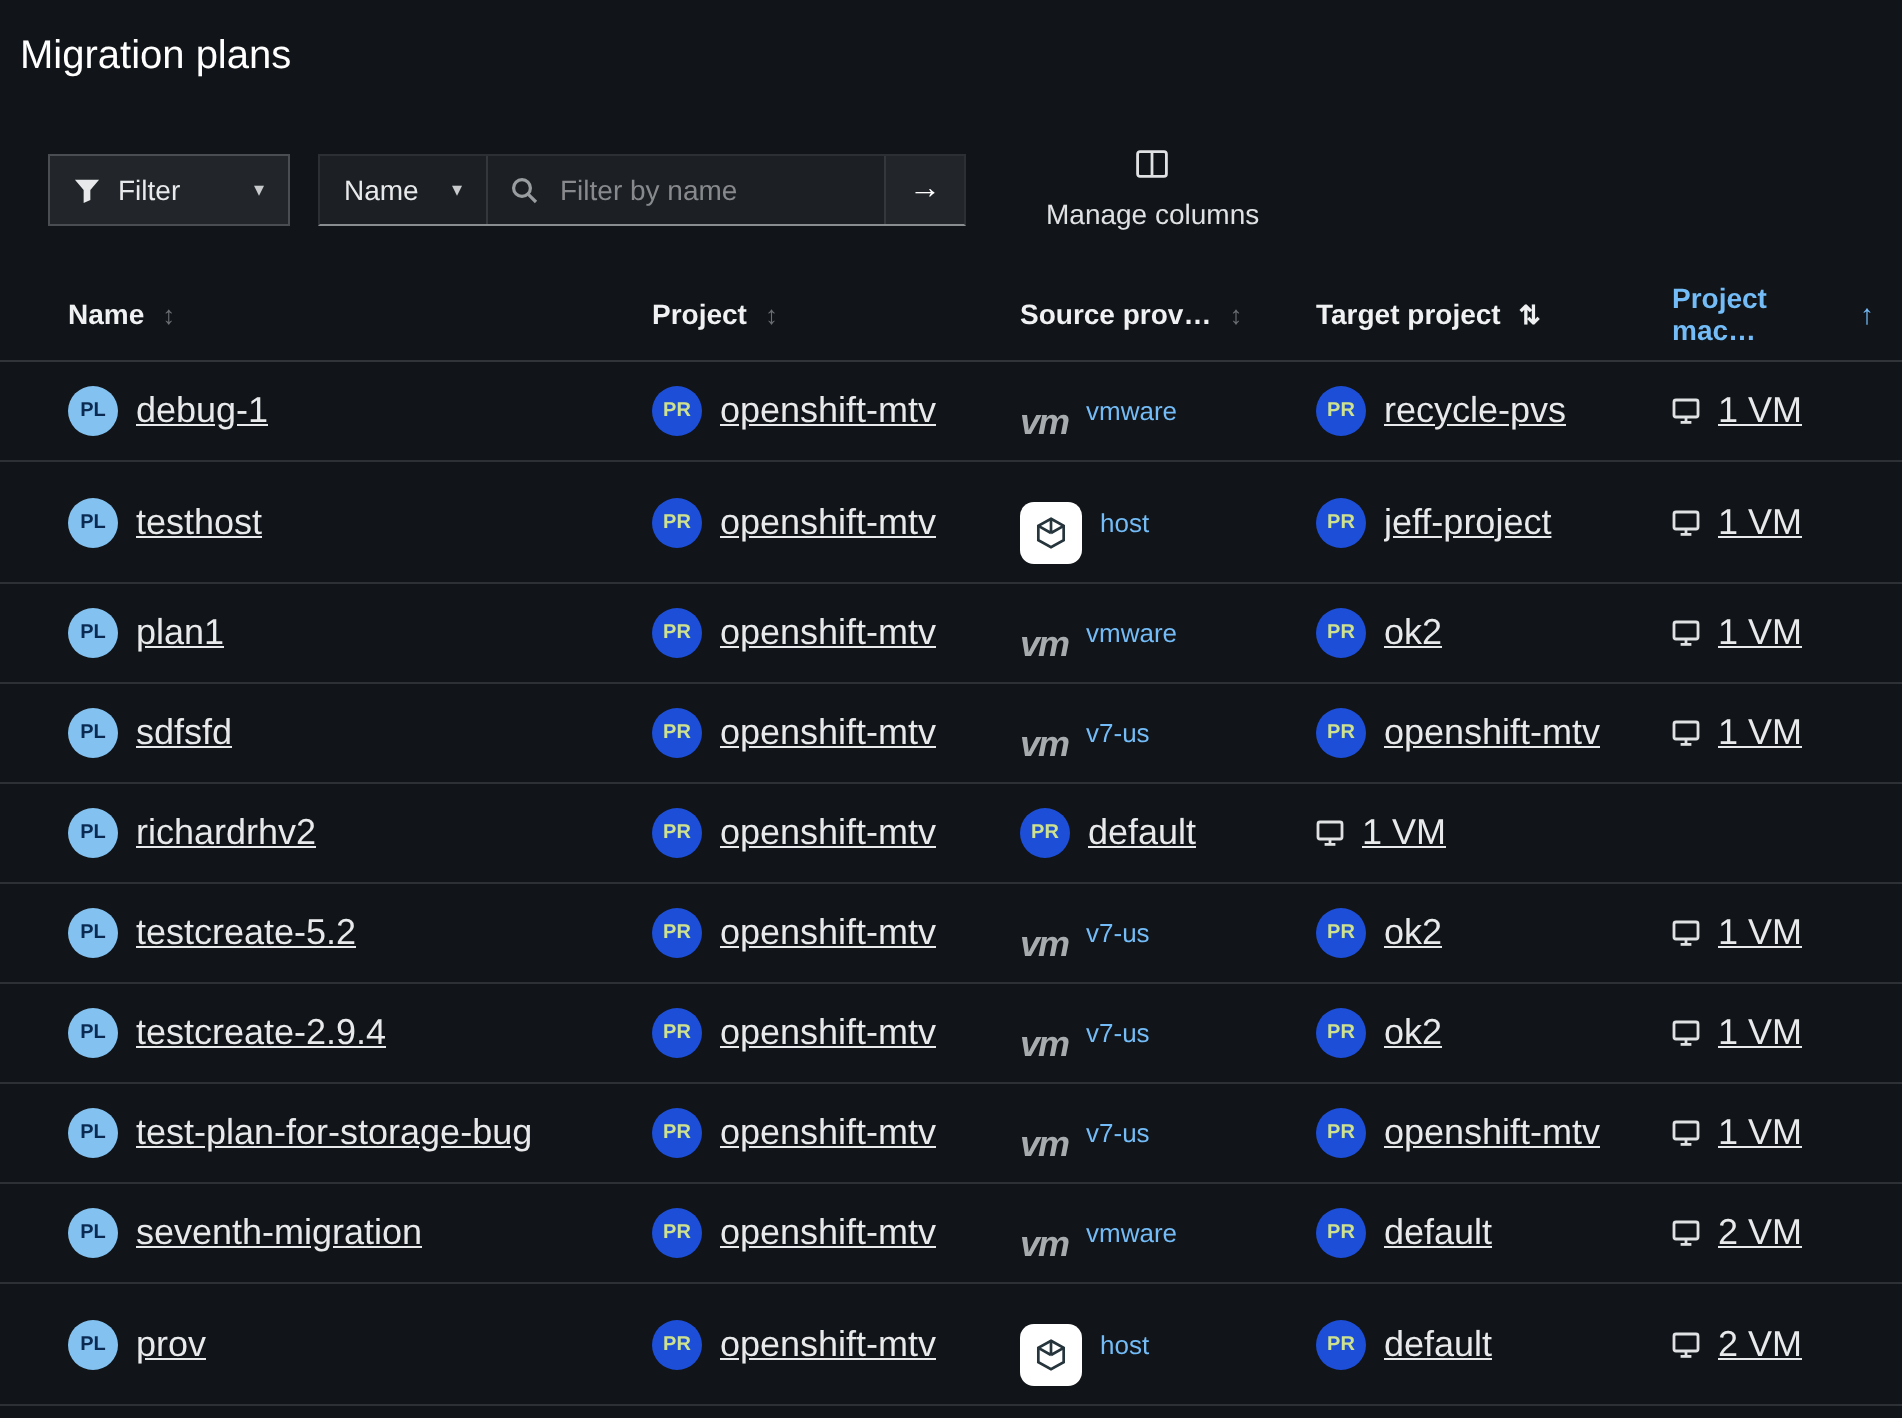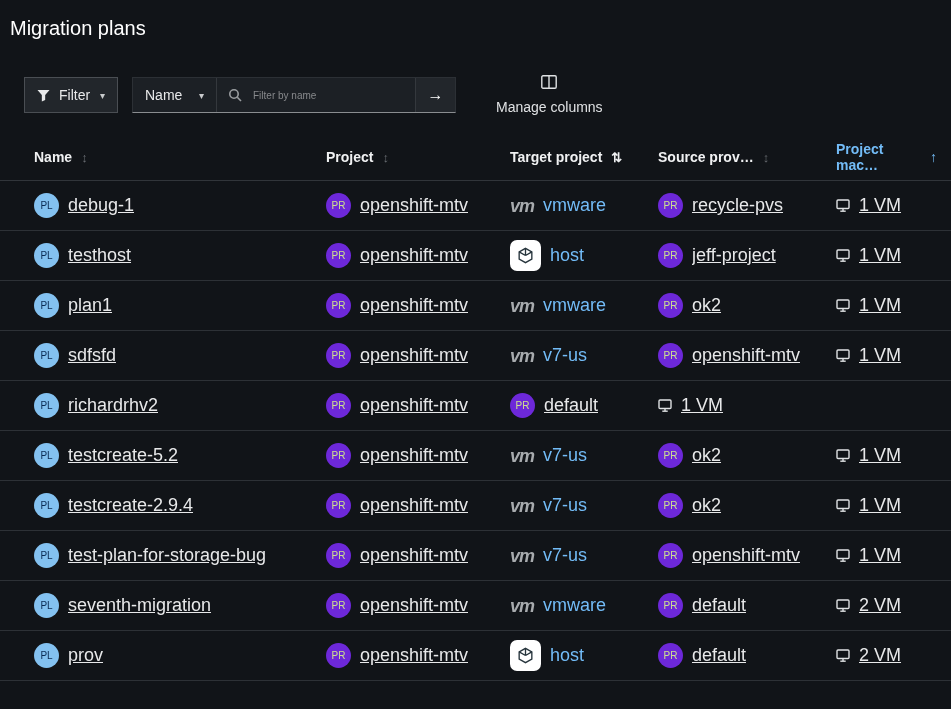--- a/index.html
+++ b/index.html
@@ -11,37 +11,37 @@
   }
   .page-title {
     margin:0; padding:17px 0 0 10px;
     font-size:20px; font-weight:400; color:#ffffff;
   }
   
   .toolbar { display:flex; align-items:center; margin:37px 0 0 24px; height:36px; }
   .filter-btn {
     display:flex; align-items:center; gap:9px; height:36px; padding:0 12px;
     background:#22262b; border:1px solid #4a4e53; color:#e8e9ea;
-    font-family:inherit; font-size:14px; cursor:pointer; width:94px;justify-content:space-between;
+    font-family:inherit; font-size:14px; cursor:pointer; width:121px;justify-content:space-between;
   }
   .caret { font-size:10px; color:#c8cacc; margin-left:auto; }
   .search-group {
     display:flex; align-items:stretch; height:36px; margin-left:14px;
     background:#1c2025; border:1px solid #2c3035; border-bottom:1px solid #8a8d90;
   }
   .attr-select {
     display:flex; align-items:center; gap:12px; padding:0 12px; width:84px;
     background:transparent; border:none; border-right:1px solid #34383d;
     color:#e8e9ea; font-family:inherit; font-size:14px; cursor:pointer;
   }
   .attr-select .caret { margin-left:auto; }
   .search-box { display:flex; align-items:center; gap:9px; padding:0 11px; width:198px; }
   .search-input {
     flex:1; background:transparent; border:none; outline:none;
-    color:#fde047; font-family:inherit; font-size:10px; min-width:0;
+    color:#fde047; font-family:inherit; font-size:14px; min-width:0;
   }
   .search-input::placeholder { color:#87898c; }
   .apply-btn {
     width:40px; background:#22262b; border:none; border-left:1px solid #34383d;
     color:#ffffff; font-size:16px; cursor:pointer; font-family:inherit;
   }
   .toggle-wrap { display:flex; align-items:center; gap:15px; margin-left:20px; }
   .toggle { position:relative; width:36px; height:19px; border-radius:10px; background:#53575c; cursor:pointer; flex:none; }
   .toggle .knob { position:absolute; left:2px; top:2px; width:15px; height:15px; border-radius:50%; background:#c9cbcd; }
   .toggle-label { font-weight:700; color:#f0f1f2; }
@@ -63,27 +63,27 @@
   .th:first-child, .td:first-child { padding-left:34px; }
   .sort-icon::before { content:"\2195"; color:#6a6e73; font-size:13px; }
   .th.sort-highlight .sort-icon::before { content:"\21C5"; color:#eef0f1; }
   .th.sort-asc .th-label { color:#73bcf7; }
   .th.sort-asc .sort-icon { margin-left:auto; padding-right:6px; }
   .th.sort-asc .sort-icon::before { content:"\2191"; color:#73bcf7; font-weight:700; font-size:14px; }
   .tr { border-bottom:1px solid #2d3136; min-height:50px; }
   .td { display:flex; align-items:center; gap:9px; padding:9px 8px; min-width:0; }
   .badge {
     display:inline-flex; align-items:center; justify-content:center; flex:none;
-    width:25px; height:25px; border-radius:50%; font-size:10px; font-weight:400;
+    width:25px; height:25px; border-radius:50%; font-size:10px; font-weight:700;
   }
   .badge-pl { background:#83c1f0; color:#0a2a52; }
-  .badge-pr { background:#6d28d9; color:#cde18f; }
+  .badge-pr { background:#1d4ed8; color:#cde18f; }
   .link { color:#e8e9ea; text-decoration:underline; font-size:18px; cursor:pointer; white-space:nowrap; overflow:hidden; text-overflow:ellipsis; }
-  .src-name { color:#73bcf7; font-size:18px; cursor:pointer; }
-  .src-icon { display:none; }
+  .src-name { color:#73bcf7; font-size:13px; cursor:pointer; }
+  .src-icon { display:none;margin-top:11px; }
   .icon-vmware {
     font-weight:700; font-style:italic; color:#a8abae; font-size:18px;
     letter-spacing:-1px; line-height:1;
   }
   .icon-host {
     width:31px; height:31px; background:#ffffff; border-radius:7px;
     align-items:center; justify-content:center;
   }
   .tr.src-vmware .icon-vmware { display:inline-flex; }
   .tr.src-host .icon-host { display:inline-flex; }
@@ -145,26 +145,26 @@
   <div class="table">
     <div class="thead">
       <div class="th sort-none">
         <span class="th-label">Name</span>
         <span class="sort-icon"></span>
       </div>
       <div class="th sort-none">
         <span class="th-label">Project</span>
         <span class="sort-icon"></span>
       </div>
+      <div class="th sort-none">
+        <span class="th-label">Source prov…</span>
+        <span class="sort-icon"></span>
+      </div>
       <div class="th sort-highlight">
         <span class="th-label">Target project</span>
-        <span class="sort-icon"></span>
-      </div>
-      <div class="th sort-none">
-        <span class="th-label">Source prov…</span>
         <span class="sort-icon"></span>
       </div>
       <div class="th sort-asc">
         <span class="th-label">Project mac…</span>
         <span class="sort-icon"></span>
       </div>
     </div>
     <div class="tbody">
   <div class="tr src-vmware">
     <div class="td">

